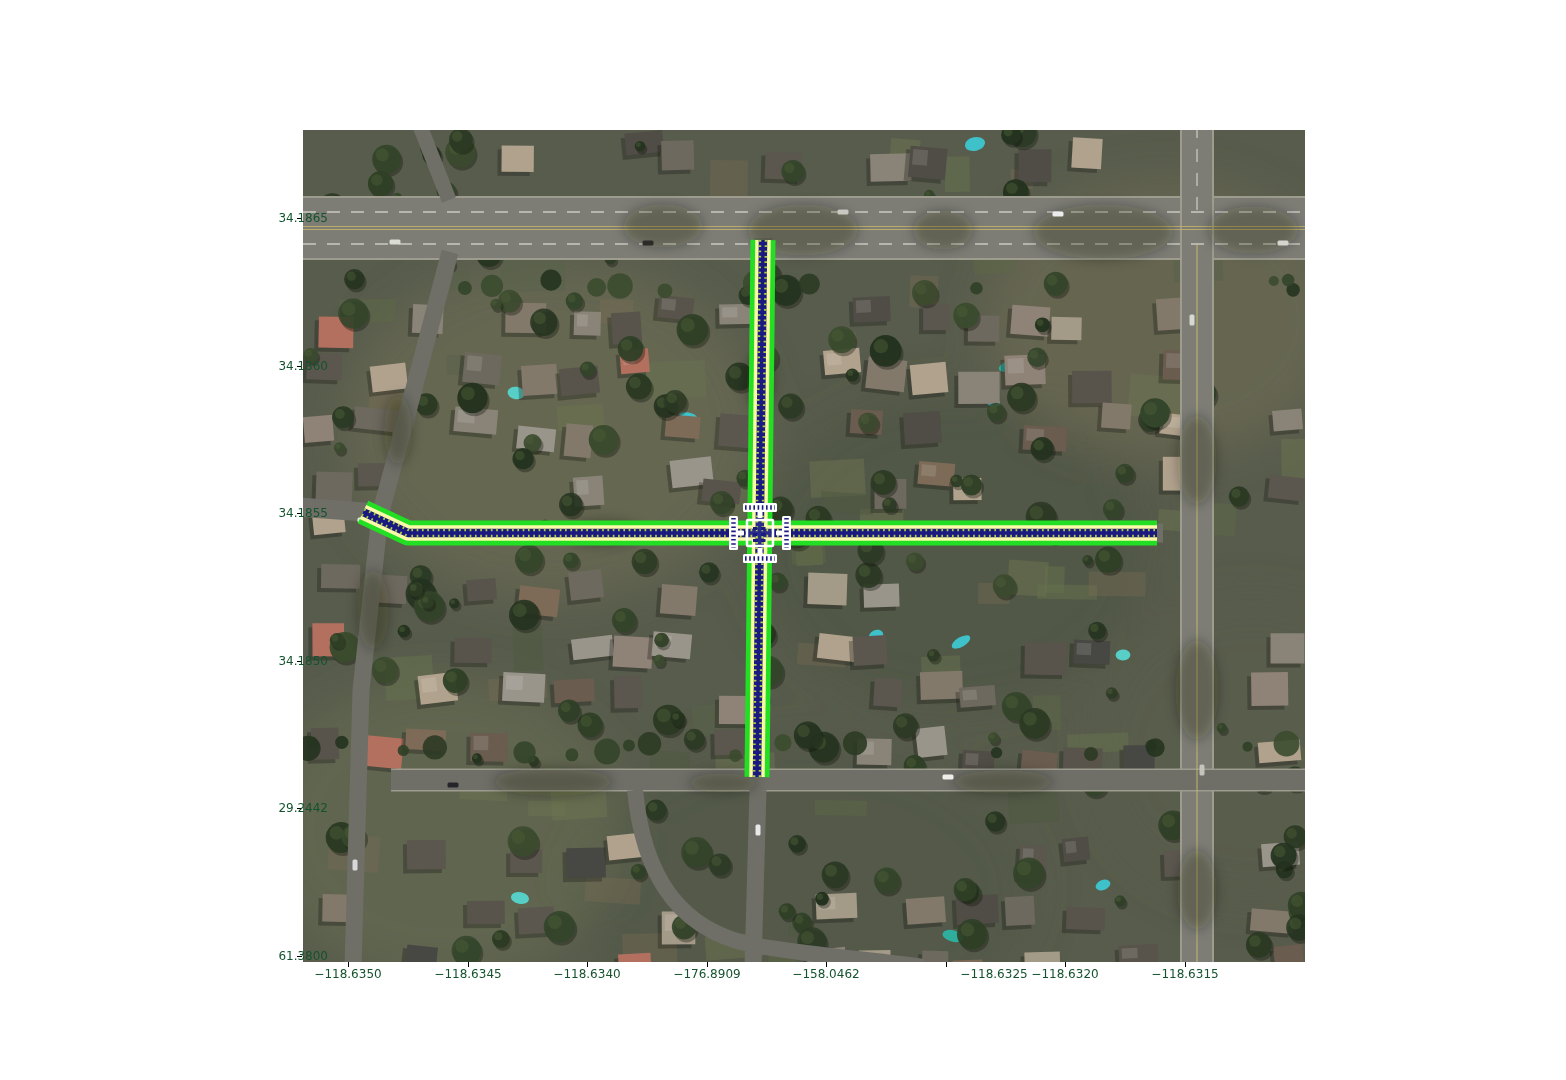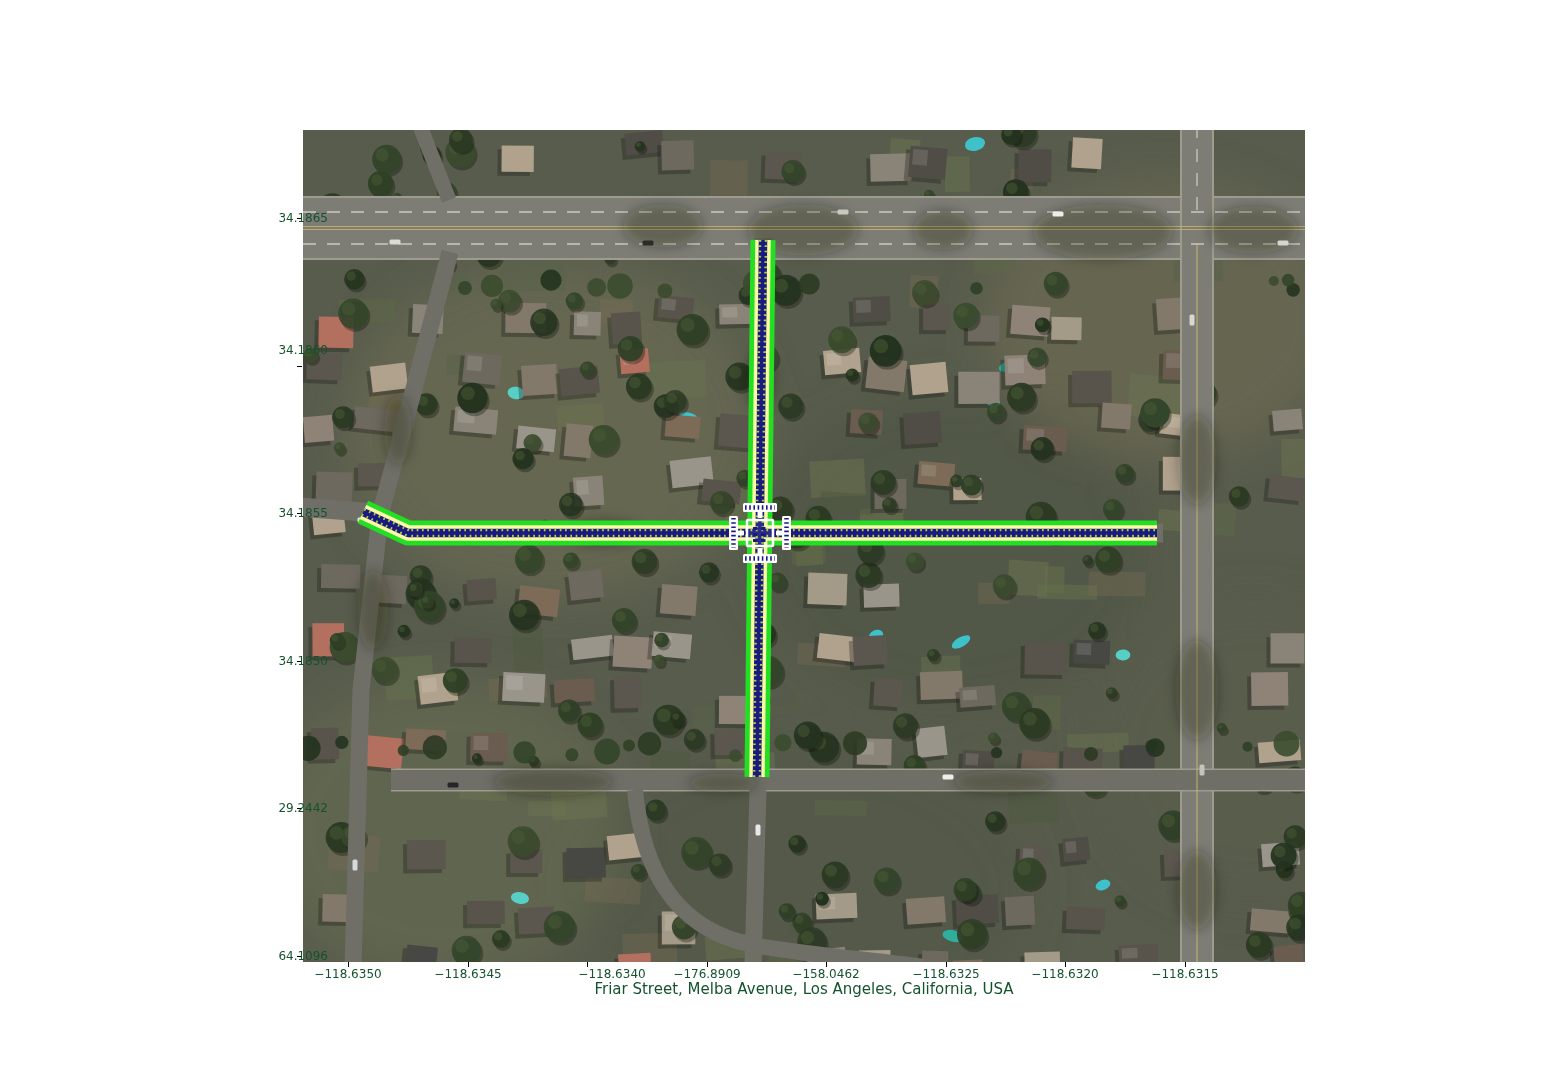--- a/index.html
+++ b/index.html
@@ -1044,40 +1044,39 @@
   </div>
 
   <div>
     <div class="ytickmark" style="top:218px"></div>
     <div class="ytickmark" style="top:366px"></div>
     <div class="ytickmark" style="top:513px"></div>
     <div class="ytickmark" style="top:661px"></div>
     <div class="ytickmark" style="top:808px"></div>
     <div class="ytickmark" style="top:956px"></div>
     <div class="ylabel" style="top:218px">34.1865</div>
-    <div class="ylabel" style="top:350px">34.1860</div>
+    <div class="ylabel" style="top:366px">34.1860</div>
     <div class="ylabel" style="top:513px">34.1855</div>
     <div class="ylabel" style="top:661px">34.1850</div>
     <div class="ylabel" style="top:808px">29.2442</div>
-    <div class="ylabel" style="top:956px">64.1096</div>
+    <div class="ylabel" style="top:956px">61.3800</div>
   </div>
 
   <div>
     <div class="xtickmark" style="left:348px"></div>
     <div class="xtickmark" style="left:468px"></div>
     <div class="xtickmark" style="left:587px"></div>
     <div class="xtickmark" style="left:707px"></div>
     <div class="xtickmark" style="left:826px"></div>
     <div class="xtickmark" style="left:946px"></div>
     <div class="xtickmark" style="left:1065px"></div>
     <div class="xtickmark" style="left:1185px"></div>
     <div class="xlabel" style="left:348px">−118.6350</div>
     <div class="xlabel" style="left:468px">−118.6345</div>
-    <div class="xlabel" style="left:612px">−118.6340</div>
+    <div class="xlabel" style="left:587px">−118.6340</div>
     <div class="xlabel" style="left:707px">−176.8909</div>
     <div class="xlabel" style="left:826px">−158.0462</div>
-    <div class="xlabel" style="left:946px">−118.6325</div>
+    <div class="xlabel" style="left:994px">−118.6325</div>
     <div class="xlabel" style="left:1065px">−118.6320</div>
     <div class="xlabel" style="left:1185px">−118.6315</div>
   </div>
 
-  <div class="title">Friar Street, Melba Avenue, Los Angeles, California, USA</div>
 </div>
 
 </body></html>

